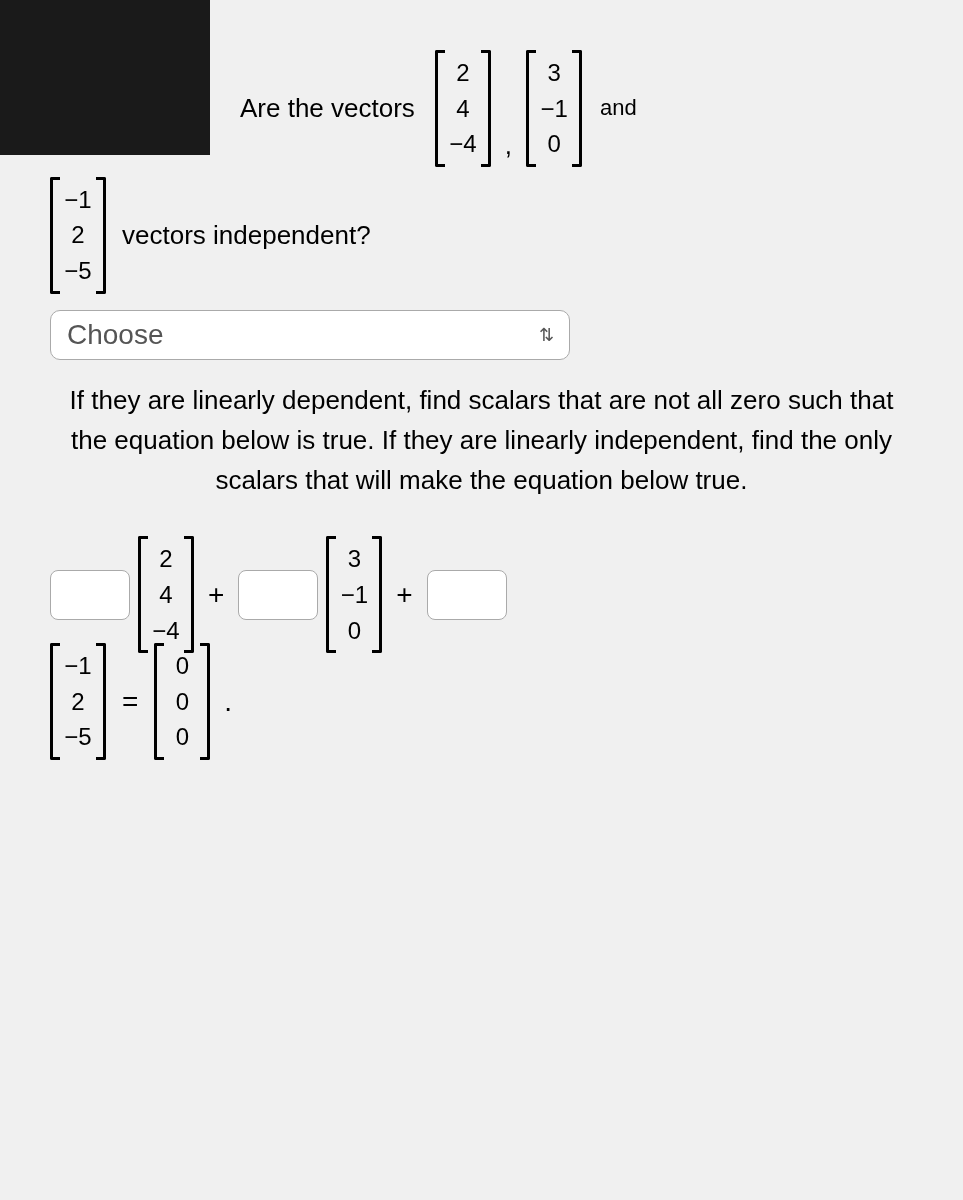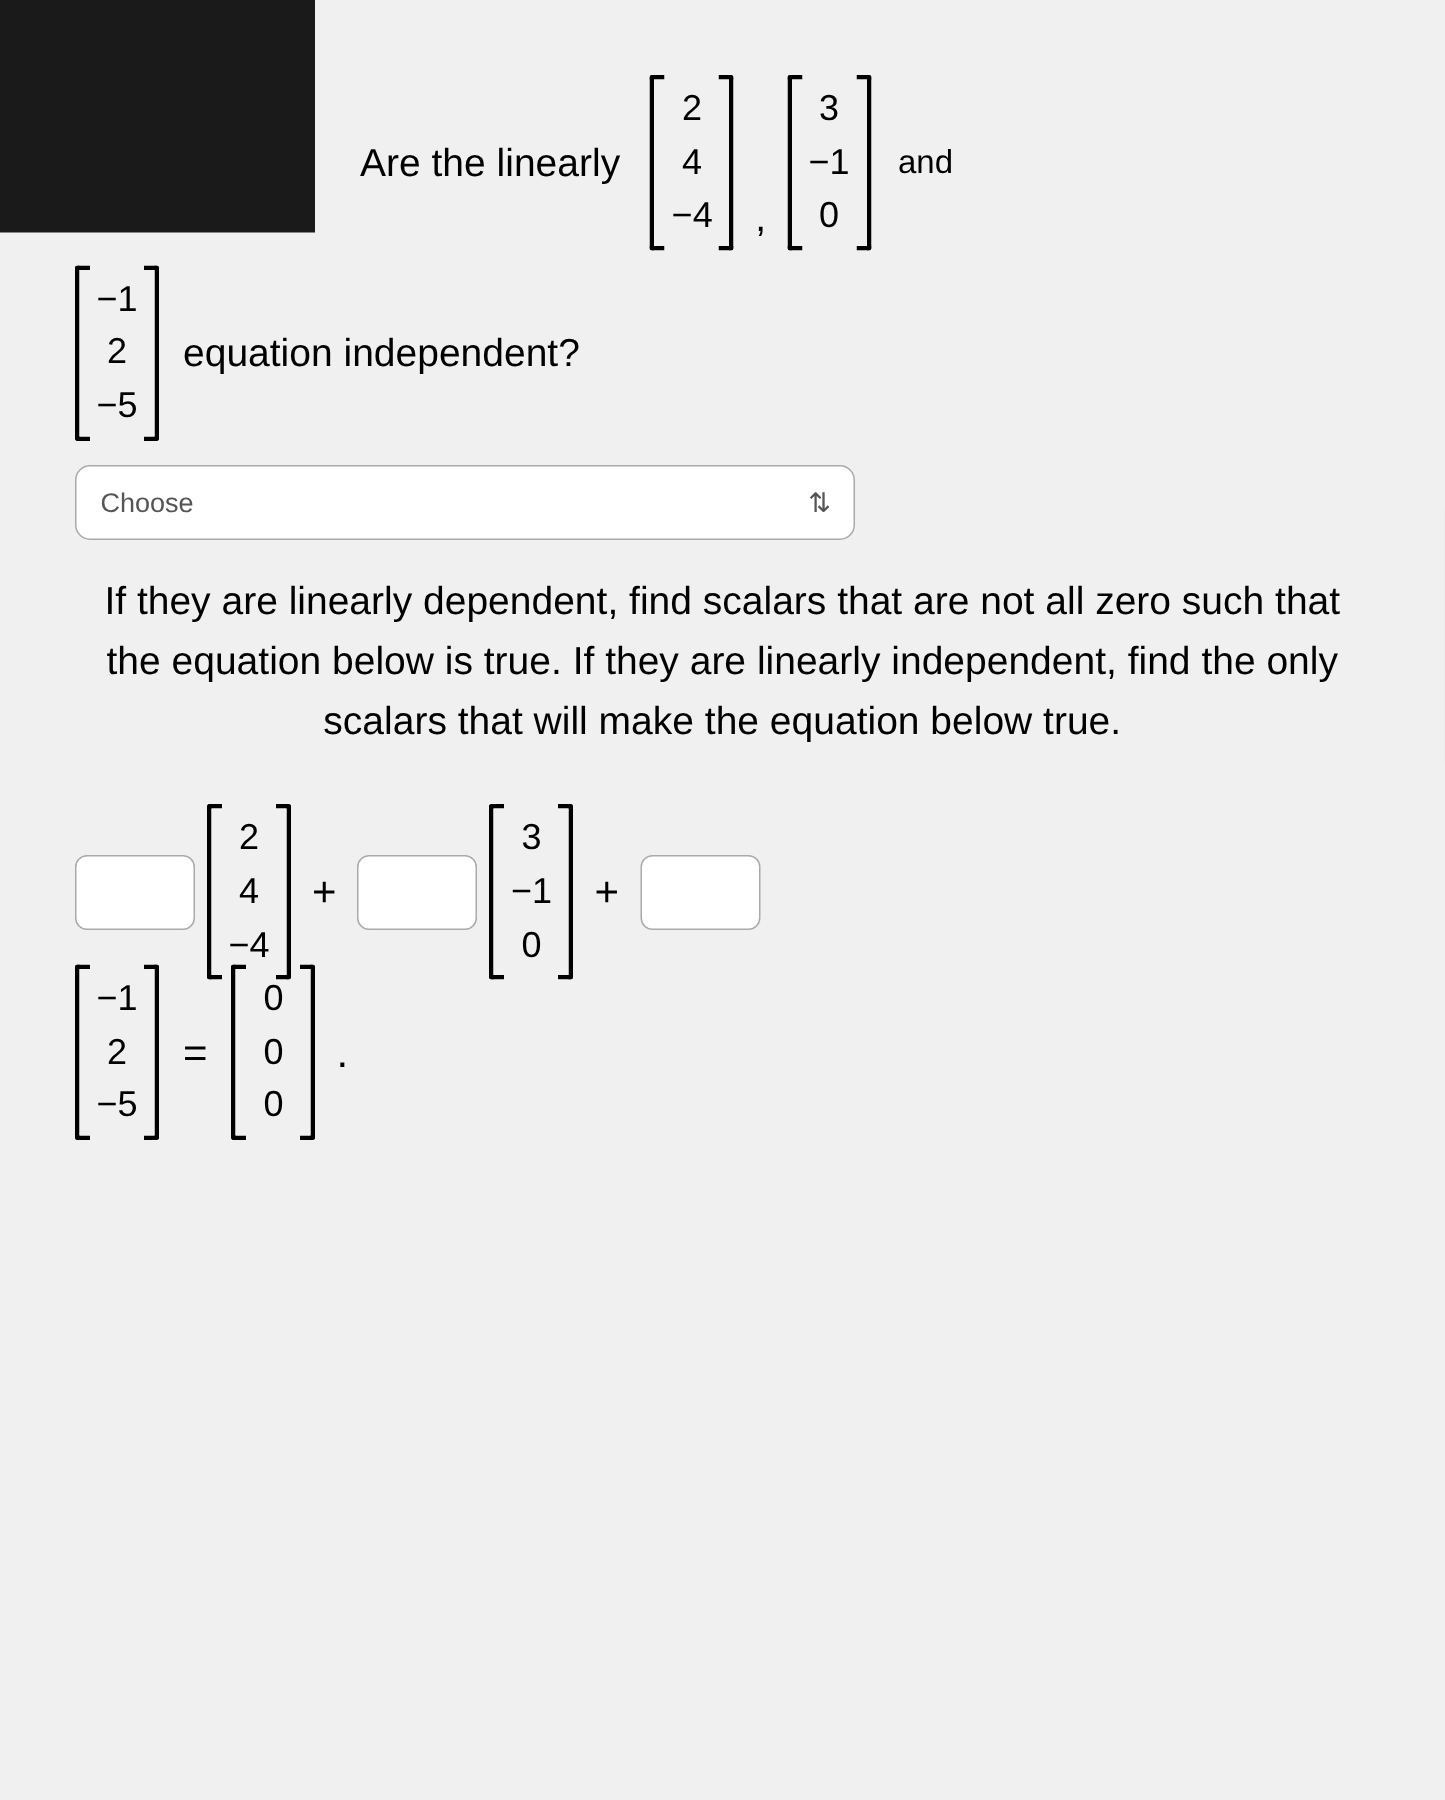--- a/index.html
+++ b/index.html
@@ -78,21 +78,21 @@
       display: inline-block;
       width: 520px;
     }
 
     .choose-wrapper select {
       width: 100%;
       height: 50px;
       border: 1.5px solid #aaa;
       border-radius: 10px;
       background: white;
-      font-size: 18px;
+      font-size: 28px;
       padding: 0 16px;
       appearance: none;
       -webkit-appearance: none;
       cursor: pointer;
       color: #555;
     }
 
     .choose-arrow {
       position: absolute;
       right: 16px;
@@ -206,21 +206,21 @@
       min-width: 28px;
     }
   </style>
 </head>
 <body>
 
 <div class="page">
   <div class="black-rect"></div>
 
   <div class="top-section">
-    <span class="are-the-vectors">Are the linearly</span>
+    <span class="are-the-vectors">Are the vectors</span>
 
     <div class="bracket-wrap">
       <div class="bracket-left-b"></div>
       <div class="col-values">
         <span class="col-val">2</span>
         <span class="col-val">4</span>
         <span class="col-val">−4</span>
       </div>
       <div class="bracket-right-b"></div>
     </div>
@@ -244,21 +244,21 @@
 
     <div class="bracket-wrap">
       <div class="bracket-left-b"></div>
       <div class="col-values">
         <span class="col-val">−1</span>
         <span class="col-val">2</span>
         <span class="col-val">−5</span>
       </div>
       <div class="bracket-right-b"></div>
     </div>
-    <span class="linearly-independent-text">equation independent?</span>
+    <span class="linearly-independent-text">vectors independent?</span>
   </div>
 
   <div class="choose-section">
     <div class="choose-wrapper">
       <select>
         <option value="">Choose</option>
         <option value="yes">Yes</option>
         <option value="no">No</option>
       </select>
       <span class="choose-arrow">⇅</span>

